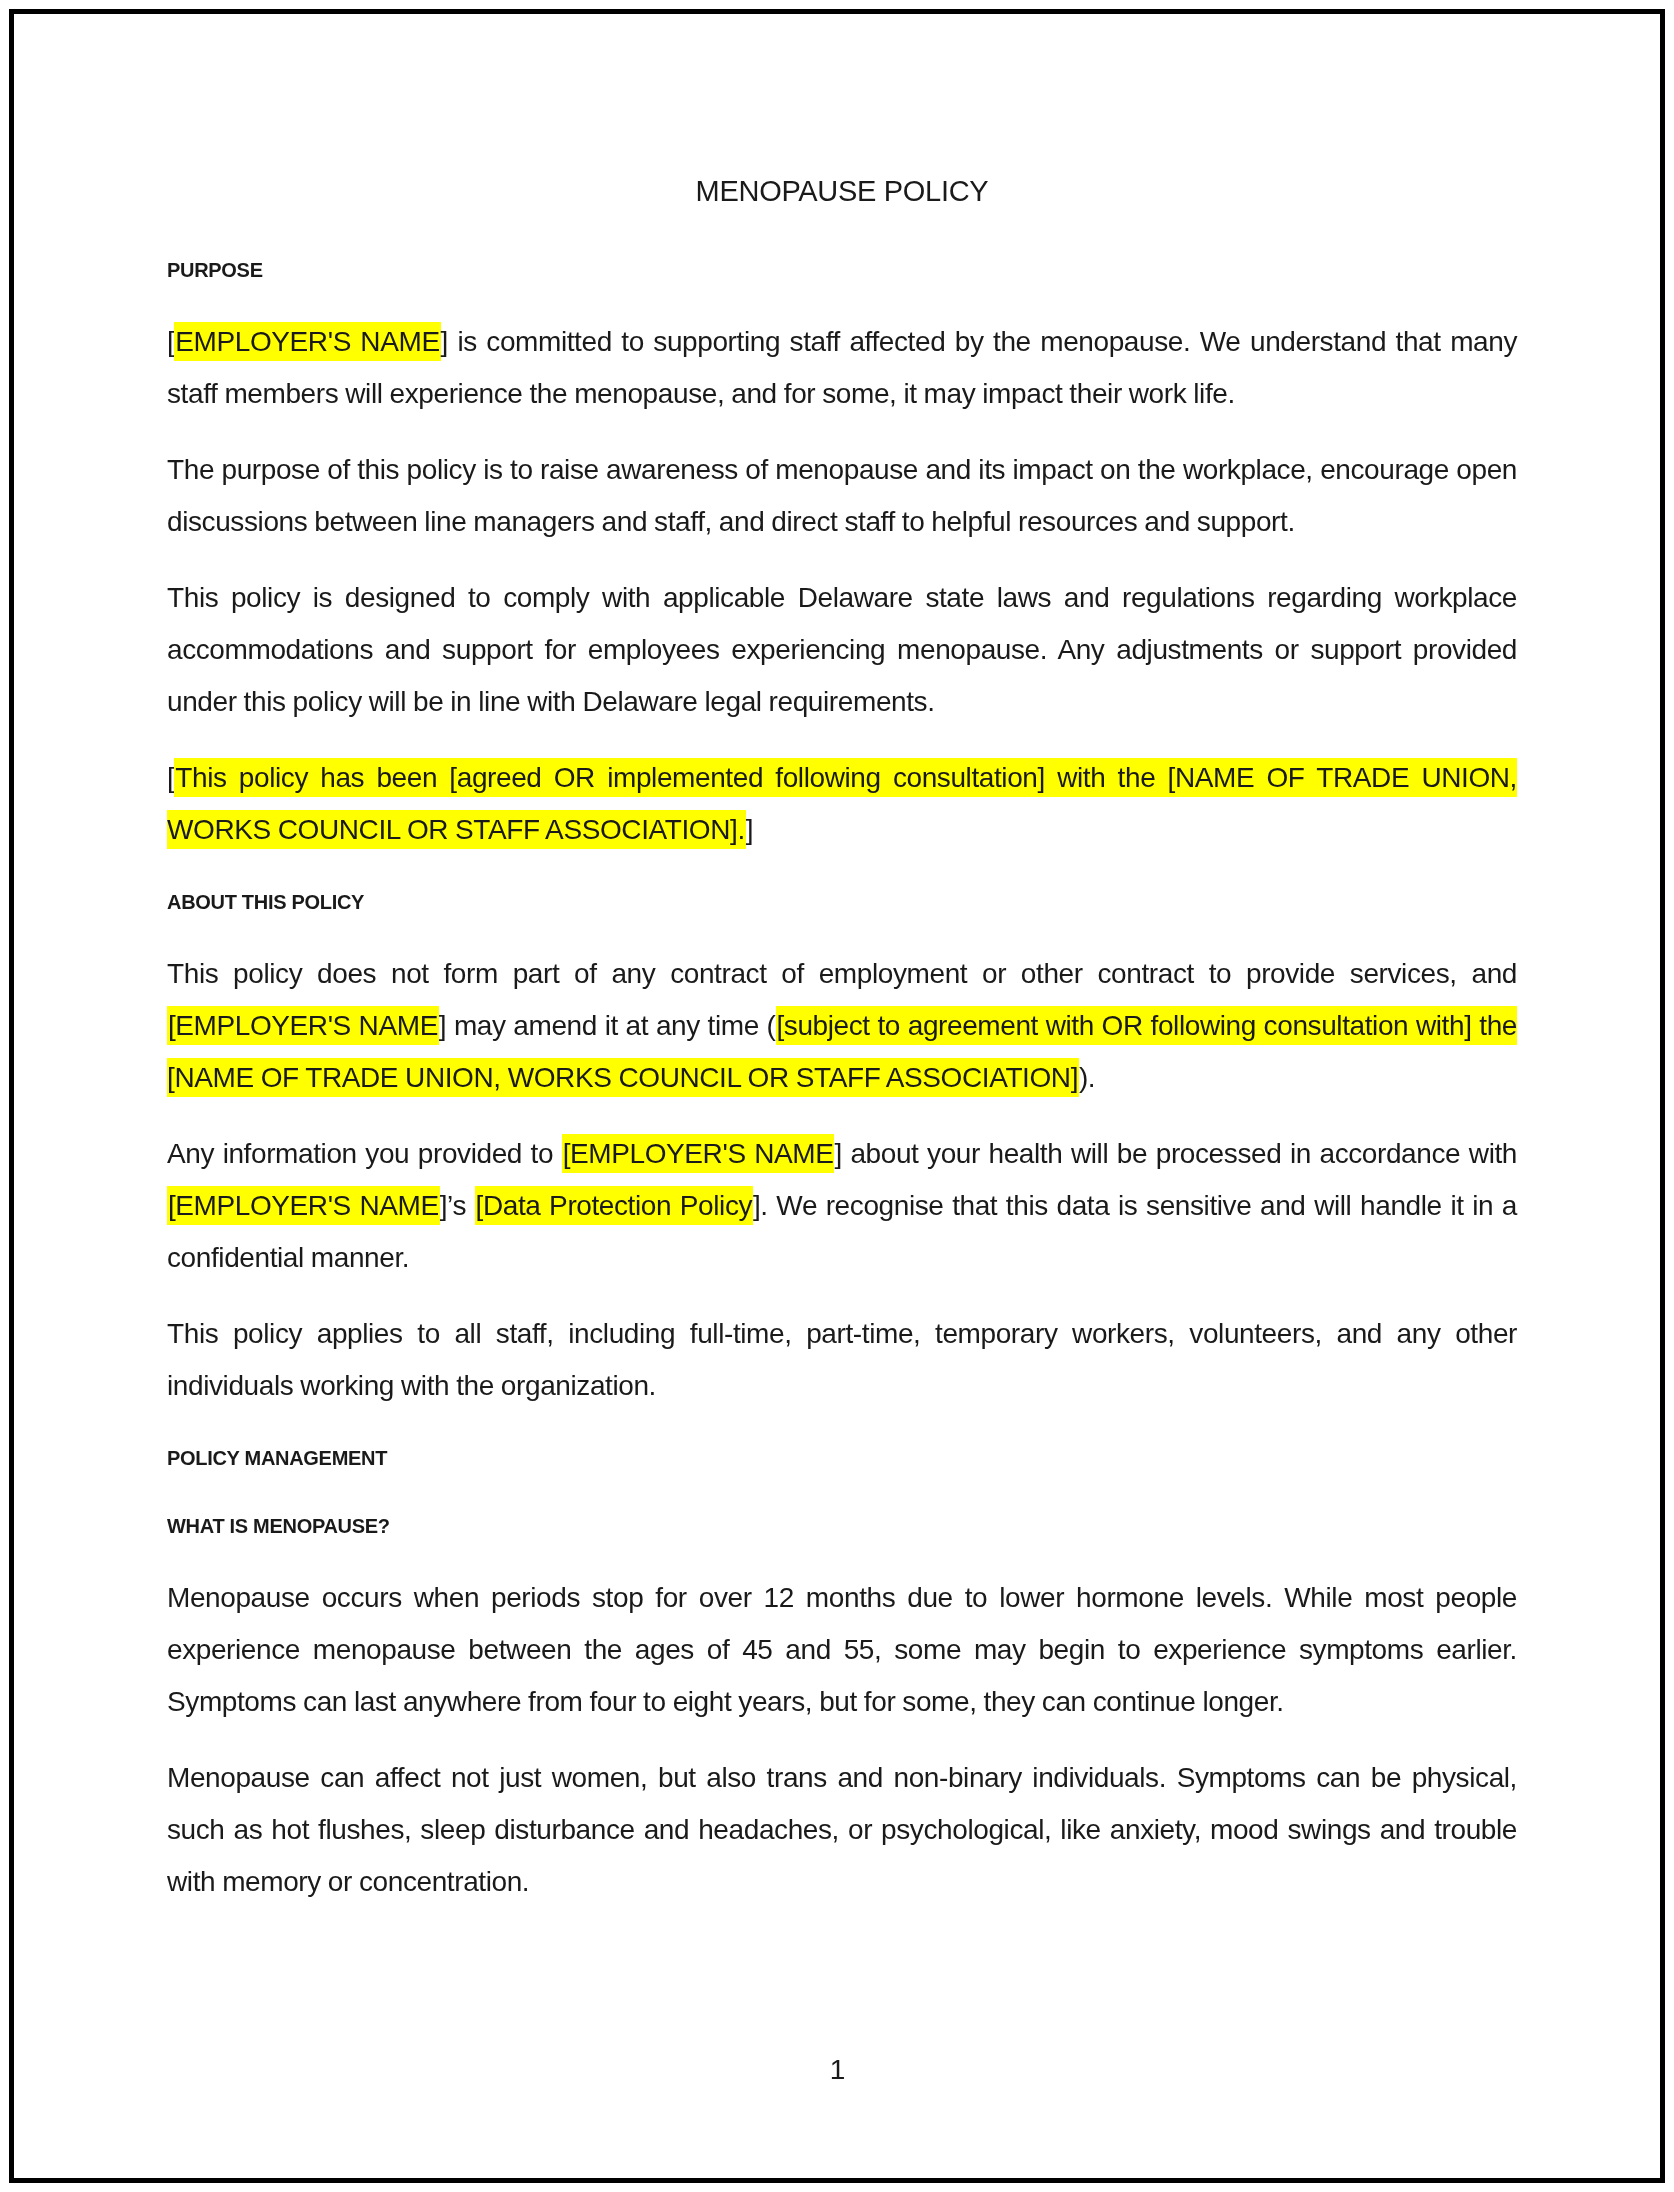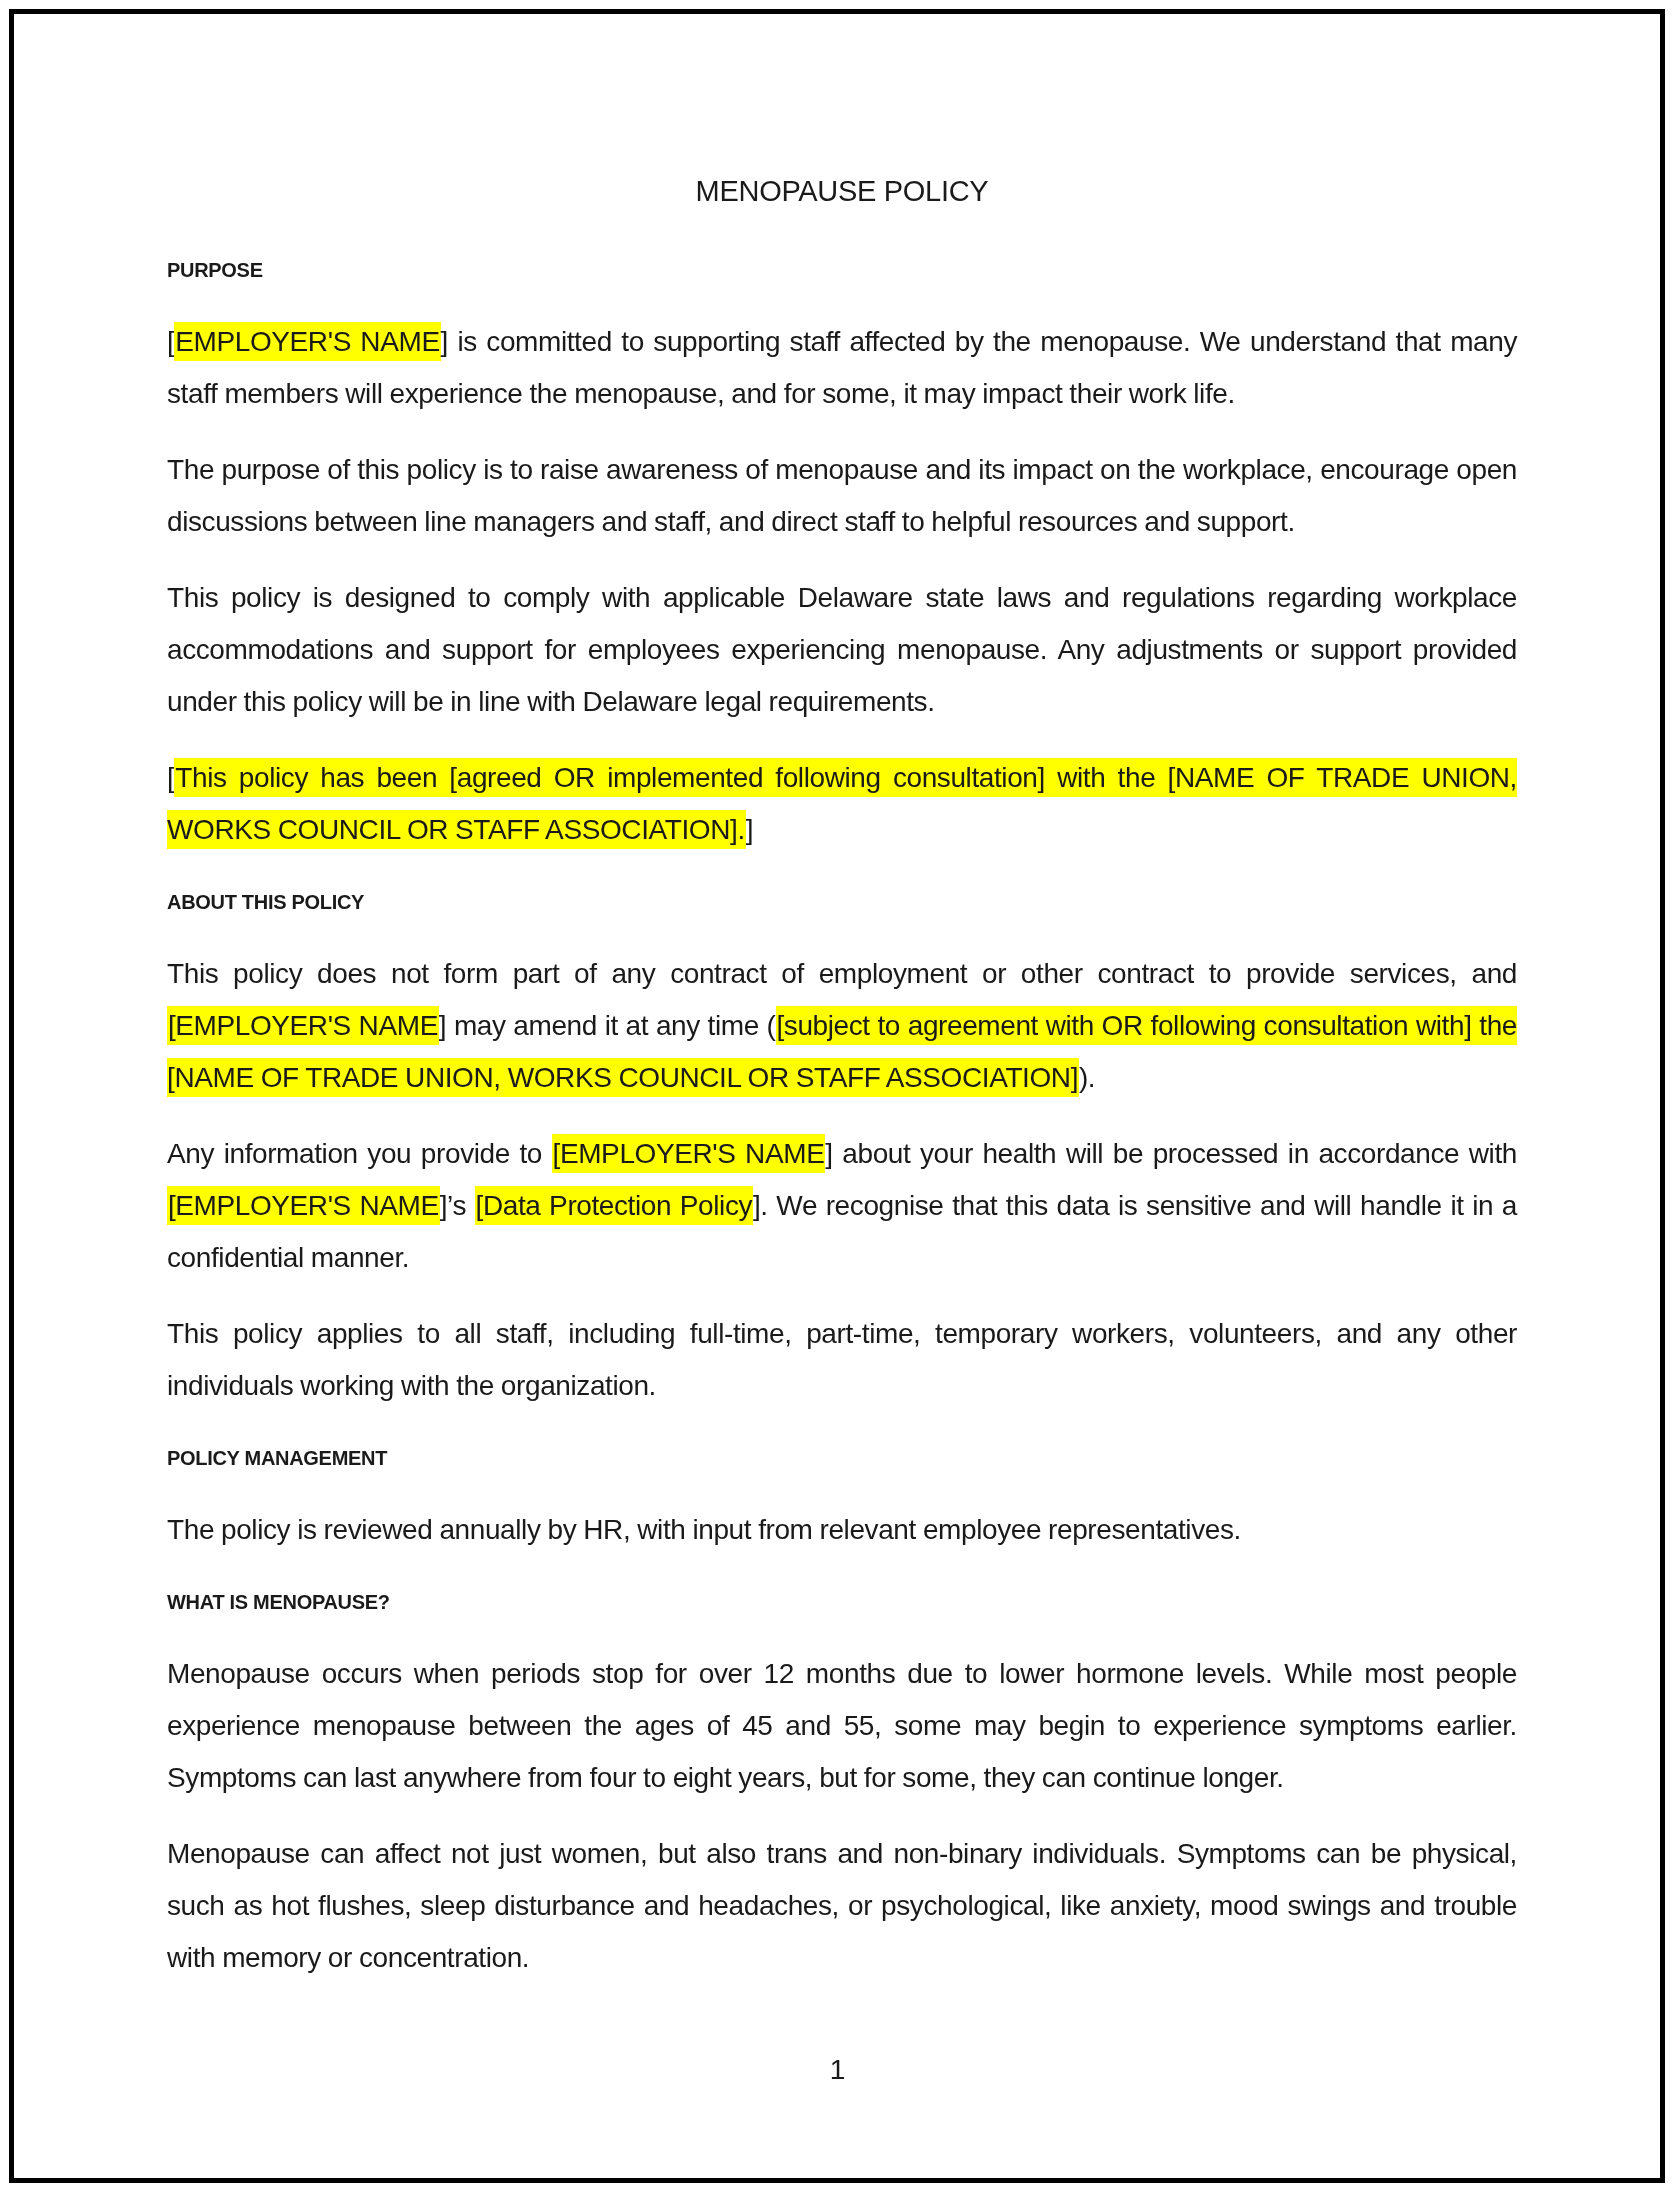--- a/index.html
+++ b/index.html
@@ -75,24 +75,23 @@
 <div class="content">
   <h1 class="doc-title">MENOPAUSE POLICY</h1>
   <div class="doc-body" id="doc-body">
       <h2>PURPOSE</h2>
       <p><span>[</span><span class="hl">EMPLOYER'S NAME</span><span>] is committed to supporting staff affected by the menopause. We understand that many staff members will experience the menopause, and for some, it may impact their work life.</span></p>
       <p><span>The purpose of this policy is to raise awareness of menopause and its impact on the workplace, encourage open discussions between line managers and staff, and direct staff to helpful resources and support.</span></p>
       <p><span>This policy is designed to comply with applicable Delaware state laws and regulations regarding workplace accommodations and support for employees experiencing menopause. Any adjustments or support provided under this policy will be in line with Delaware legal requirements.</span></p>
       <p><span>[</span><span class="hl">This policy has been [agreed OR implemented following consultation] with the [NAME OF TRADE UNION, WORKS COUNCIL OR STAFF ASSOCIATION].</span><span>]</span></p>
       <h2>ABOUT THIS POLICY</h2>
       <p><span>This policy does not form part of any contract of employment or other contract to provide services, and </span><span class="hl">[EMPLOYER'S NAME</span><span>] may amend it at any time (</span><span class="hl">[subject to agreement with OR following consultation with] the [NAME OF TRADE UNION, WORKS COUNCIL OR STAFF ASSOCIATION]</span><span>).</span></p>
-      <p><span>Any information you provide to </span><span class="hl">[EMPLOYER'S NAME</span><span>] about your health will be processed in accordance with </span><span class="hl">[EMPLOYER'S NAME</span><span>]’s </span><span class="hl">[Data Protection Policy</span><span>]. We recognise that this data is sensitive and will handle it in a confidential manner.</span></p>
+      <p><span>Any information you provided to </span><span class="hl">[EMPLOYER'S NAME</span><span>] about your health will be processed in accordance with </span><span class="hl">[EMPLOYER'S NAME</span><span>]’s </span><span class="hl">[Data Protection Policy</span><span>]. We recognise that this data is sensitive and will handle it in a confidential manner.</span></p>
       <p><span>This policy applies to all staff, including full-time, part-time, temporary workers, volunteers, and any other individuals working with the organization.</span></p>
       <h2>POLICY MANAGEMENT</h2>
-      <p><span>The policy is reviewed annually by HR, with input from relevant employee representatives.</span></p>
       <h2>WHAT IS MENOPAUSE?</h2>
       <p><span>Menopause occurs when periods stop for over 12 months due to lower hormone levels. While most people experience menopause between the ages of 45 and 55, some may begin to experience symptoms earlier. Symptoms can last anywhere from four to eight years, but for some, they can continue longer.</span></p>
       <p><span>Menopause can affect not just women, but also trans and non-binary individuals. Symptoms can be physical, such as hot flushes, sleep disturbance and headaches, or psychological, like anxiety, mood swings and trouble with memory or concentration.</span></p>
     </div>
 </div>
 
 <div class="page-footer">1</div>
 
 
 </body></html>

